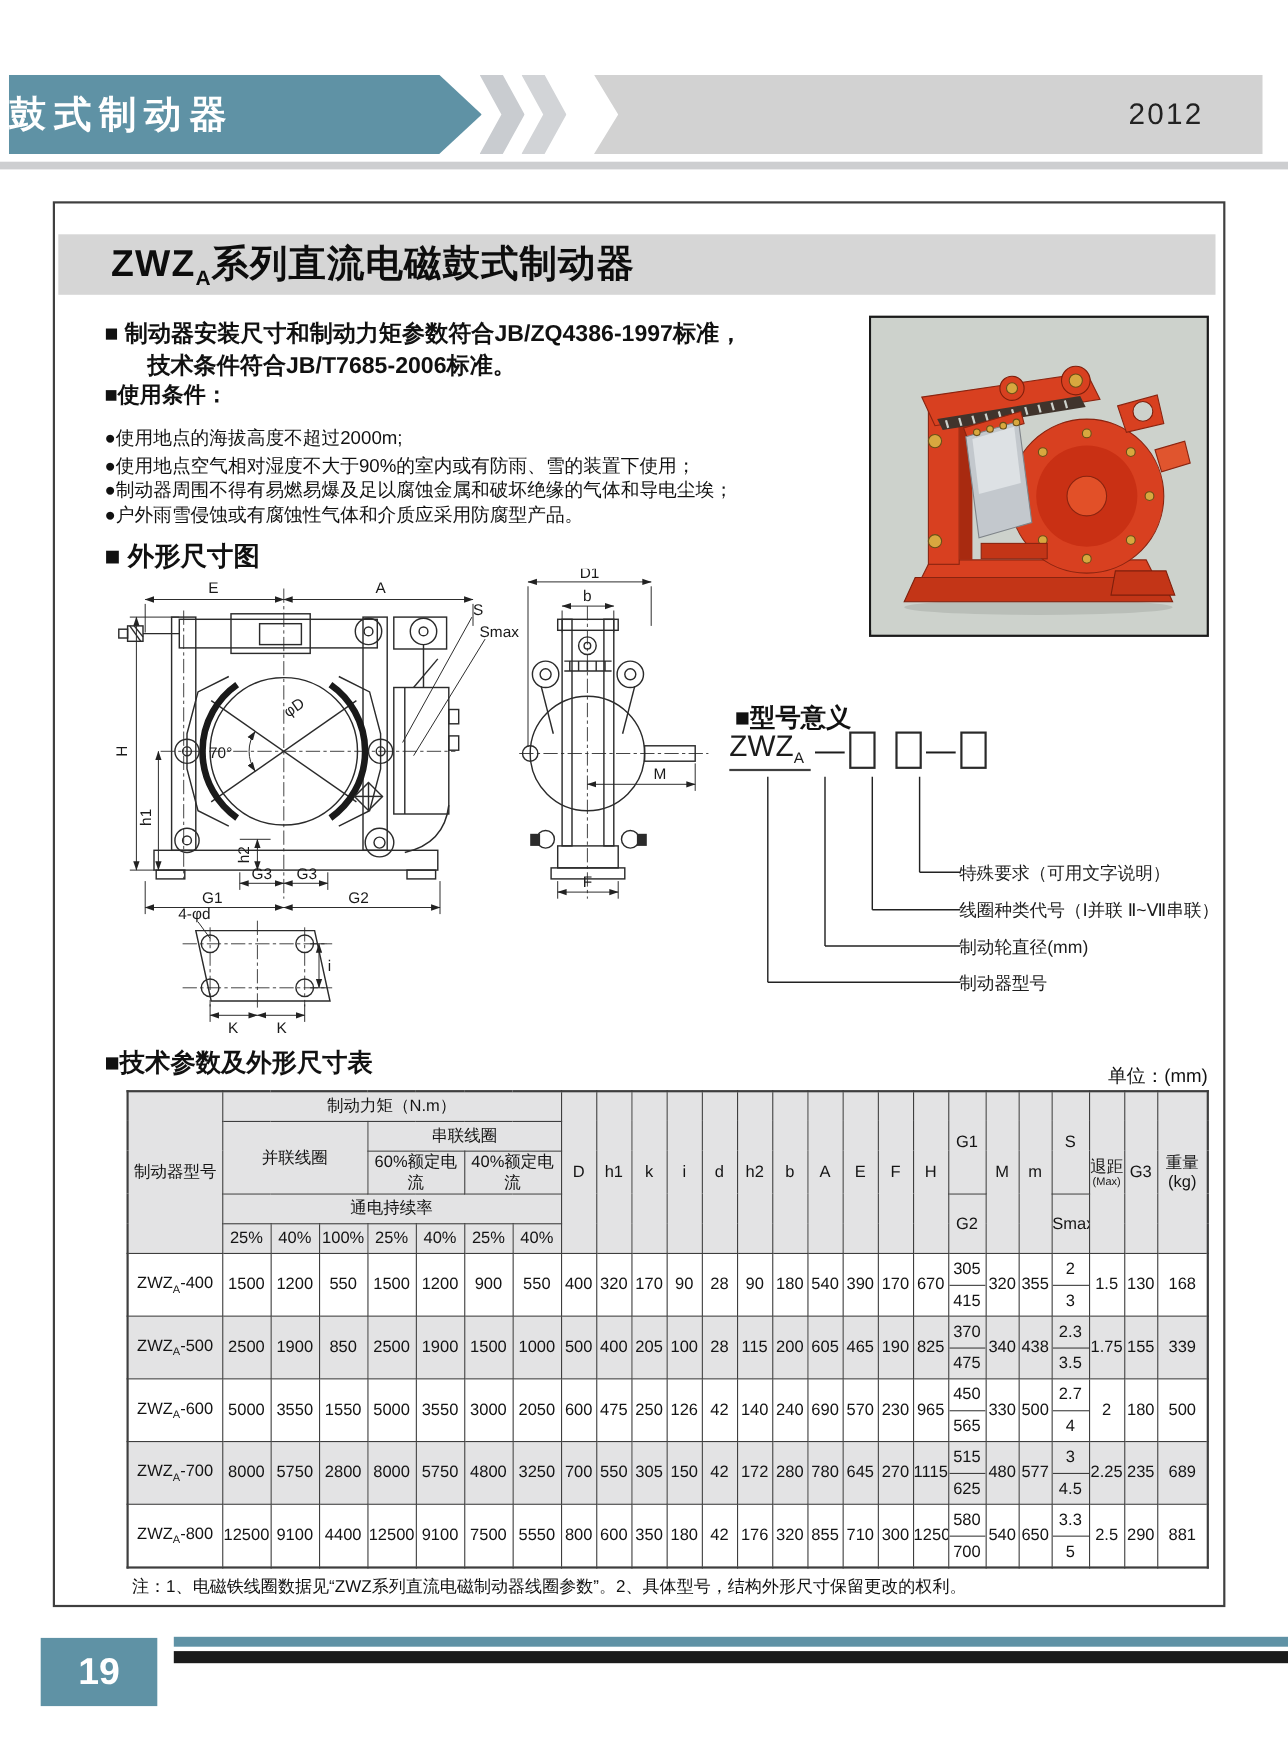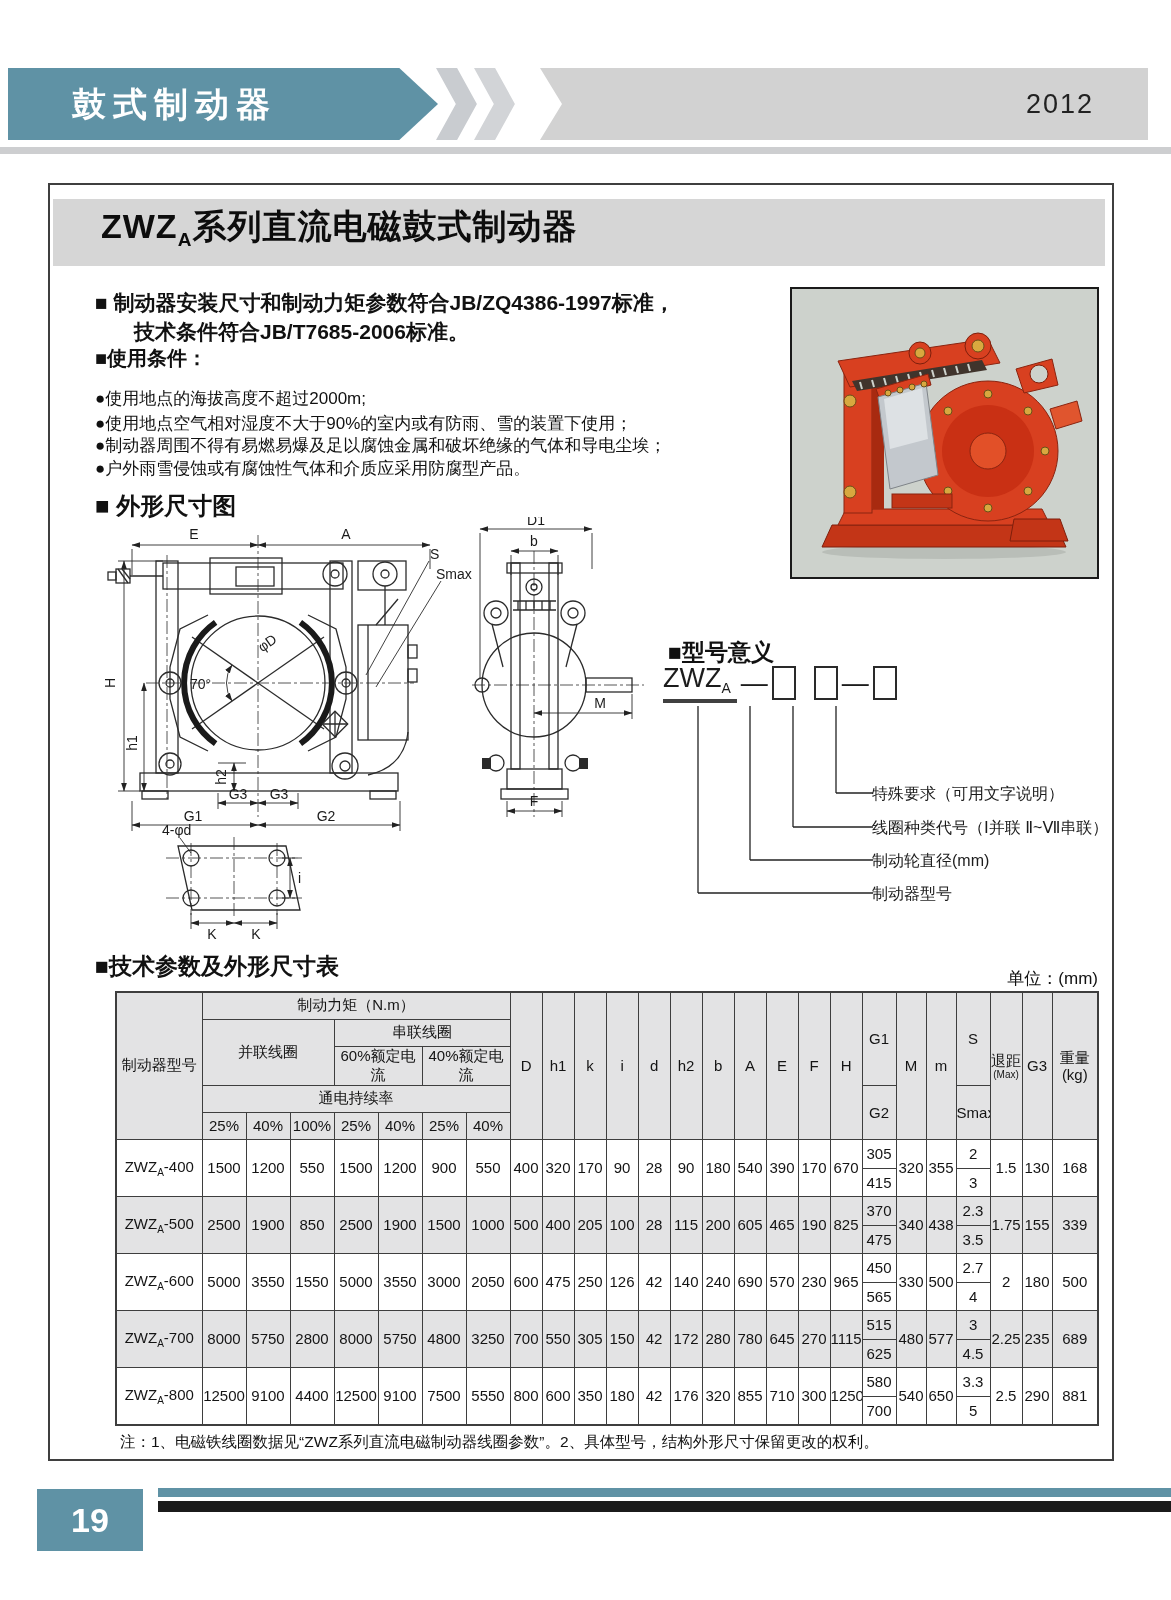--- a/index.html
+++ b/index.html
@@ -5,38 +5,38 @@
   html,body { margin:0; padding:0; background:#ffffff; }
   .page {
     position:relative; width:1171px; height:1600px; background:#ffffff;
     font-family:"Liberation Sans","DejaVu Sans",sans-serif; overflow:hidden; color:#111;
   }
   
   .banner-teal {
     position:absolute; left:8px; top:68px; width:430px; height:72px; background:#5f92a5;
     clip-path:polygon(0 0, 91% 0, 100% 50%, 91% 100%, 0 100%);
   }
-  .banner-title { display:block; line-height:72px; padding-left:64px; color:#fff;
+  .banner-title { display:block; line-height:72px; color:#fff;
     font-size:34px; font-weight:bold; letter-spacing:7px; }
   .chev { position:absolute; top:68px; height:72px; width:62px; background:#c9ccd0;
     clip-path:polygon(0 0, 34% 0, 66% 50%, 34% 100%, 0 100%, 32% 50%); }
   .chev-1 { left:436px; }
   .chev-2 { left:474px; background:#d2d4d7; }
   .banner-gray {
     position:absolute; left:540px; top:68px; width:608px; height:72px; background:#d2d2d2;
     clip-path:polygon(0 0, 100% 0, 100% 100%, 0 100%, 22px 50%);
   }
   .banner-year { position:absolute; right:54px; top:0; line-height:72px; font-size:27px;
     font-weight:500; color:#222; letter-spacing:2px; }
   .rule { position:absolute; left:0; top:147px; width:1171px; height:7px; background:#cdced0; }
 
   
   .frame { position:absolute; left:48px; top:183px; width:1062px; height:1274px;
     border:2px solid #3f3f3f; background:#fff; }
-  .title-band { position:absolute; left:3px; top:14px; width:1052px; height:67px; background:#d6d6d6; }
+  .title-band { position:absolute; left:3px; top:28px; width:1052px; height:55px; background:#d6d6d6; }
   .page-title { position:absolute; left:48px; top:0; line-height:55px; font-size:34px;
     font-weight:bold; color:#0d0d0d; letter-spacing:1px; }
   .page-title sub { font-size:19px; font-weight:bold; }
 
   .abs { position:absolute; }
   .intro-line1 { left:45px; top:104px; font-size:21px; font-weight:bold; }
   .intro-line2 { left:84px; top:133px; font-size:21px; font-weight:bold; }
   .intro-cond  { left:45px; top:160px; font-size:20px; font-weight:bold; }
   .bullet { left:45px; font-size:17px; font-weight:500; white-space:nowrap; }
   .b0 { top:182px; } .b1 { top:202px; } .b2 { top:227px; } .b3 { top:249px;text-align:right; } .b4 { top:272px; }
@@ -44,21 +44,21 @@
 
   .photo { left:740px; top:102px; width:305px; height:288px; border:2px solid #1a1a1a;
     background:#cdd2cc; }
   .photo svg { display:block; }
 
   .dims-heading { left:45px; top:305px; font-size:24px; font-weight:bold; }
   .drawing { left:8px; top:332px; }
 
   .model-heading { left:618px; top:452px; font-size:23px; font-weight:bold; }
   .model-code { left:613px; top:478px; display:flex; align-items:center; font-size:27px; color:#1c1c1c; }
-  .mc-zwz { border-bottom:4px solid #404040; padding:0 6px 3px 0; font-weight:500; }
+  .mc-zwz { border-bottom:2px solid #404040; padding:0 6px 3px 0; font-weight:500; }
   .mc-zwz sub { font-size:14px; }
   .mc-dash { margin:0 4px; font-weight:500; }
   .mc-box { display:inline-block; width:20px; height:30px; border:2px solid #2a2a2a; }
   .mc-gap { width:18px; }
   .connector { left:613px; top:521px; }
   .md-label { left:822px; font-size:16px; font-weight:500; white-space:nowrap; color:#1c1c1c; }
   .ml0 { top:599px; } .ml1 { top:633px; } .ml2 { top:666px; } .ml3 { top:699px; }
 
   .table-heading { left:45px; top:766px; font-size:23px; font-weight:bold; }
   .unit-label { right:14px; top:782px; font-size:17px; font-weight:500; }

